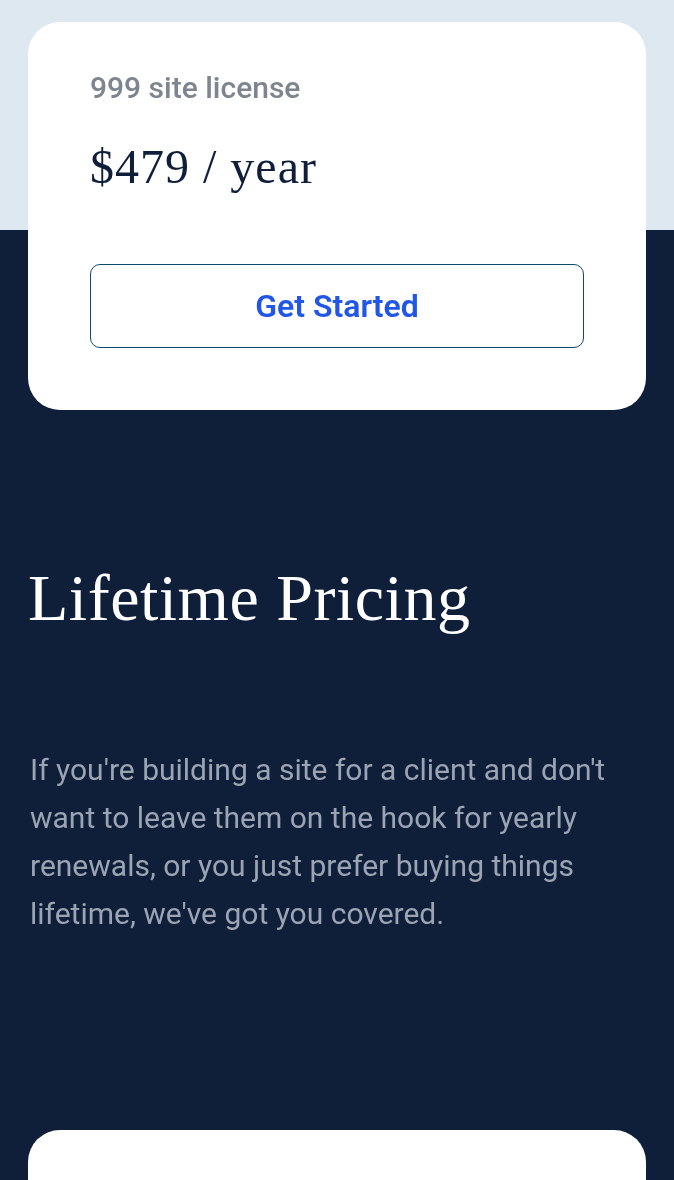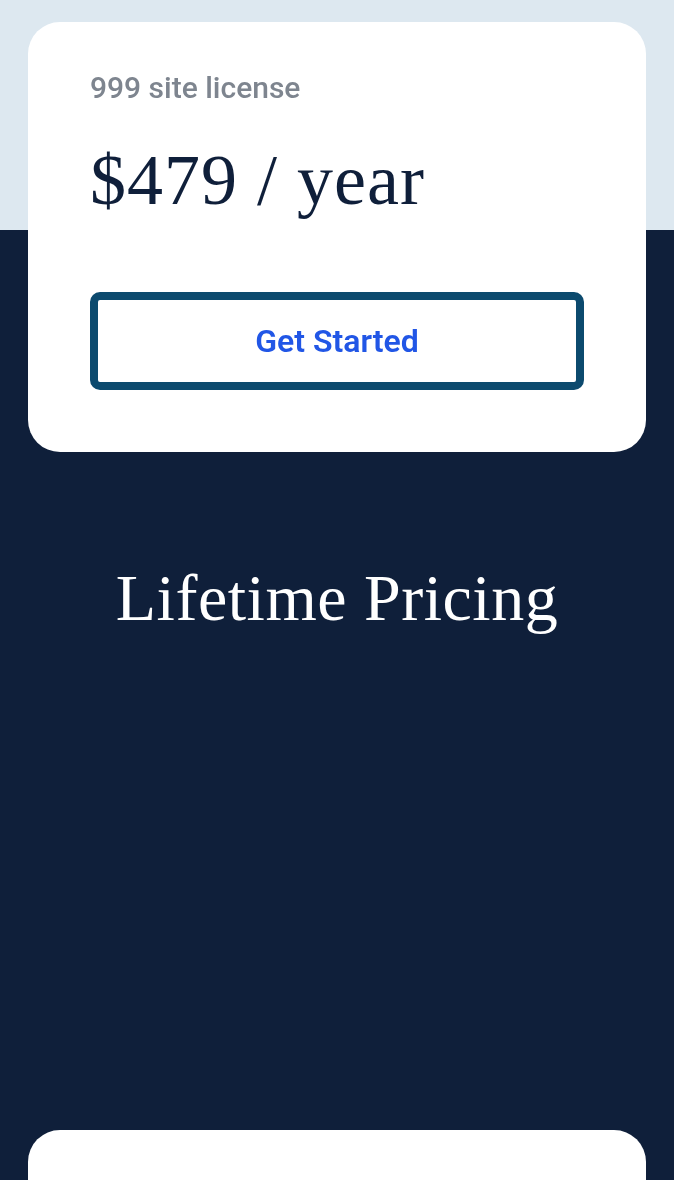--- a/index.html
+++ b/index.html
@@ -46,49 +46,49 @@
     
     .license-label {
       color: #7e858f;
       font-size: 30px;
       font-weight: 500;
       margin-bottom: 34px;
     }
     
     .price {
       color: #0f1f3a;
-      font-size: 72px;
+      font-size: 48px;
       font-weight: 400;
       font-family: Georgia, 'Times New Roman', serif;
       margin-bottom: 70px;
       letter-spacing: 1px;
     }
     
     .cta-button {
       display: block;
       width: 100%;
       padding: 22px 0;
       background: #ffffff;
-      border: 8px solid #0c4a6e;
+      border: 1px solid #0c4a6e;
       border-radius: 10px;
       color: #2156e6;
       font-size: 32px;
       font-weight: 600;
       text-align: center;
       cursor: pointer;
       font-family: inherit;
     }
     
     .lifetime-section {
       position: absolute;
       top: 560px;
       left: 0;
       right: 0;
       padding: 0 28px;
-      text-align: center;
+      text-align: left;
     }
     
     .lifetime-heading {
       color: #ffffff;
       font-size: 66px;
       font-weight: 400;
       font-family: Georgia, 'Times New Roman', serif;
       margin-bottom: 110px;
       letter-spacing: 0.5px;
     }
@@ -119,17 +119,18 @@
 
 <div class="pricing-card">
   <div class="license-label">999 site license</div>
   <div class="price">$479 / year</div>
   <button class="cta-button">Get Started</button>
 </div>
 
 <div class="lifetime-section">
   <h2 class="lifetime-heading">Lifetime Pricing</h2>
   <div class="lifetime-body">
+    <span>If you're building a site for a client and don't want to leave them on the hook for yearly renewals, or you just prefer buying things lifetime, we've got you covered.</span>
     <br>
   </div>
 </div>
 
 <div class="bottom-card"></div>
 
 </body></html>

